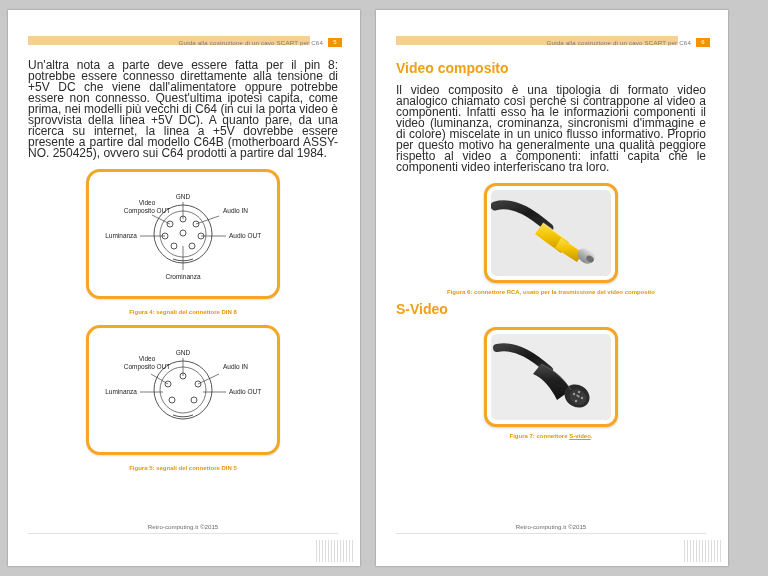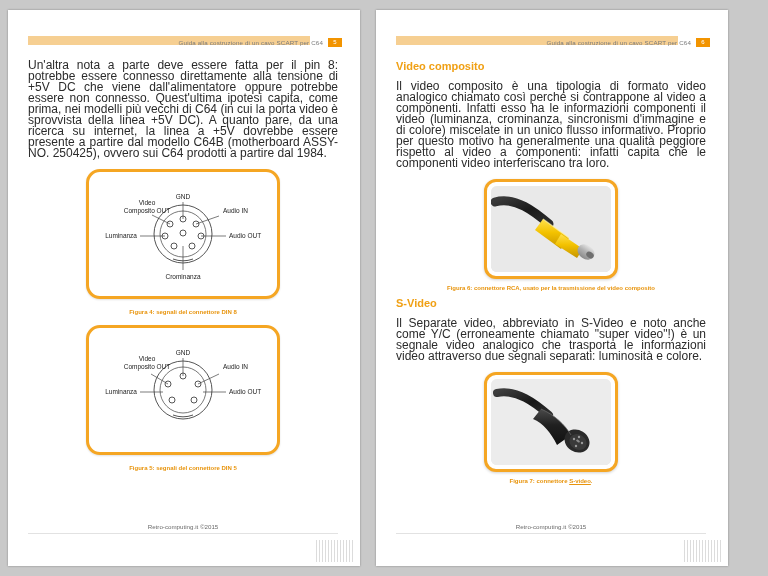--- a/index.html
+++ b/index.html
@@ -53,21 +53,21 @@
   
   .body{
     position:absolute;left:20px;right:22px;top:50px;
   }
   p.txt{
     margin:0 0 9px 0;
     font-size:12px;line-height:11px;color:#2b2b2b;
     text-align:justify;
   }
   h2.sec{
-    margin:0 0 9px 0;font-size:11px;color:#f0a014;font-weight:bold;
+    margin:0 0 9px 0;font-size:14px;color:#f0a014;font-weight:bold;
   }
 
   
   .figwrap{margin:10px 0 6px 0;text-align:center;}
   .figbox{
     border:3px solid #f5a623;border-radius:14px;background:#ffffff;
     display:inline-block;padding:6px;
     box-shadow:0 1px 2px rgba(0,0,0,.12);
   }
   .figcap{
@@ -233,21 +233,20 @@
               <ellipse cx="95" cy="66" rx="9" ry="7" fill="url(#met)" transform="rotate(34 95 66)"></ellipse>
               <ellipse cx="99" cy="69" rx="4" ry="3" fill="#6f6f6f" transform="rotate(34 99 69)"></ellipse>
               <path d="M52 33 L78 52" stroke="#fff3a8" stroke-width="1.4" opacity=".7" fill="none"></path>
             </svg>
           </div>
         </div>
         <div class="figcap">Figura 6: connettore RCA, usato per la trasmissione del video composito</div>
       </div>
 
       <h2 class="sec">S-Video</h2>
-      <p class="txt">Il Separate video, abbreviato in S-Video e noto anche come Y/C (erroneamente chiamato "super video"!) è un segnale video analogico che trasporta le informazioni video attraverso due segnali separati: luminosità e colore.</p>
 
       <div class="figwrap">
         <div class="photobox">
           <div class="photo svid">
             <svg width="120" height="86" viewBox="0 0 120 86" xmlns="http://www.w3.org/2000/svg">
               <defs>
                 <linearGradient id="cable2" x1="0" y1="0" x2="1" y2="1">
                   <stop offset="0%" stop-color="#3d3d3d"></stop>
                   <stop offset="55%" stop-color="#171717"></stop>
                   <stop offset="100%" stop-color="#303030"></stop>

